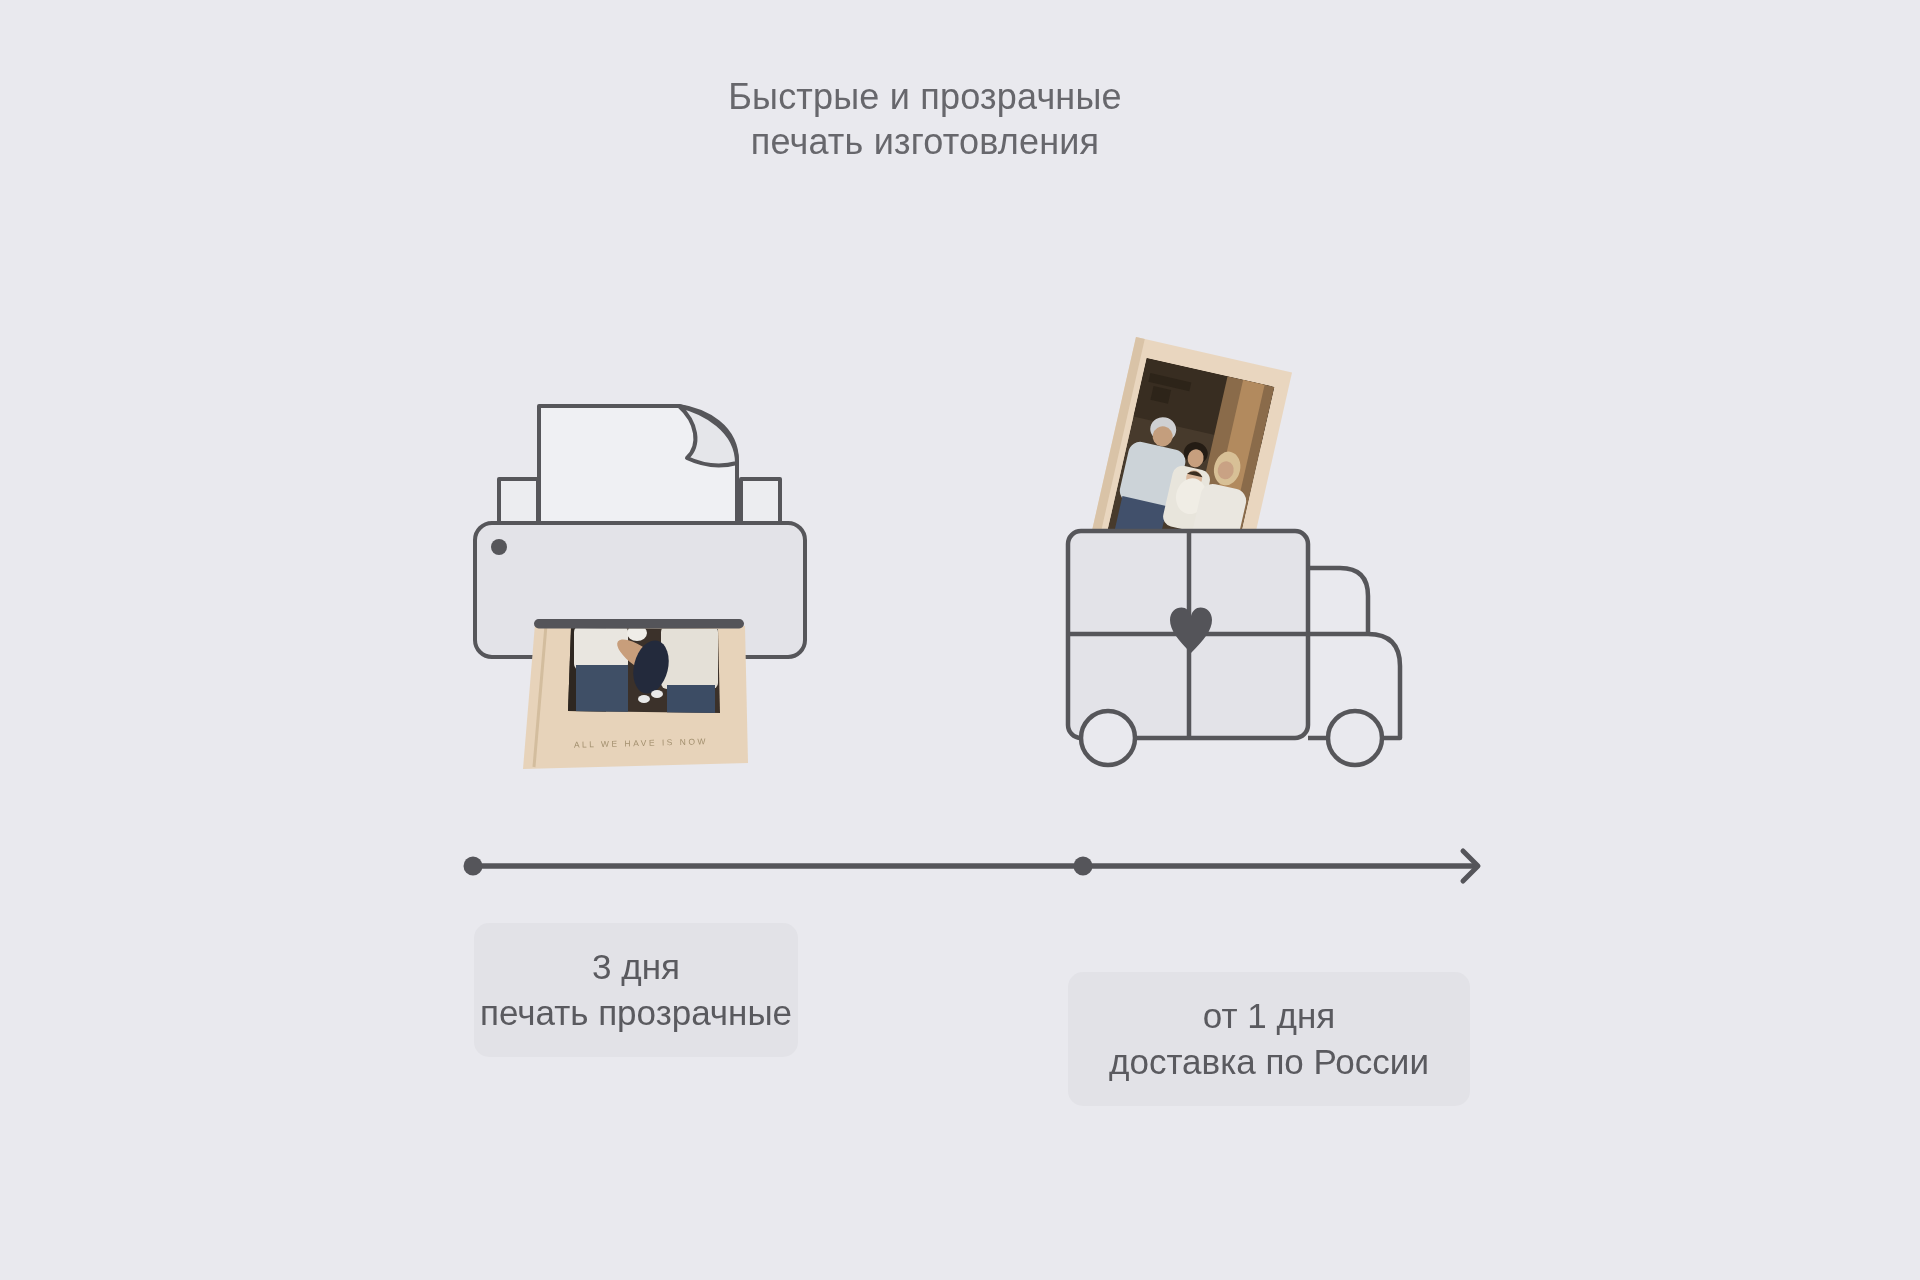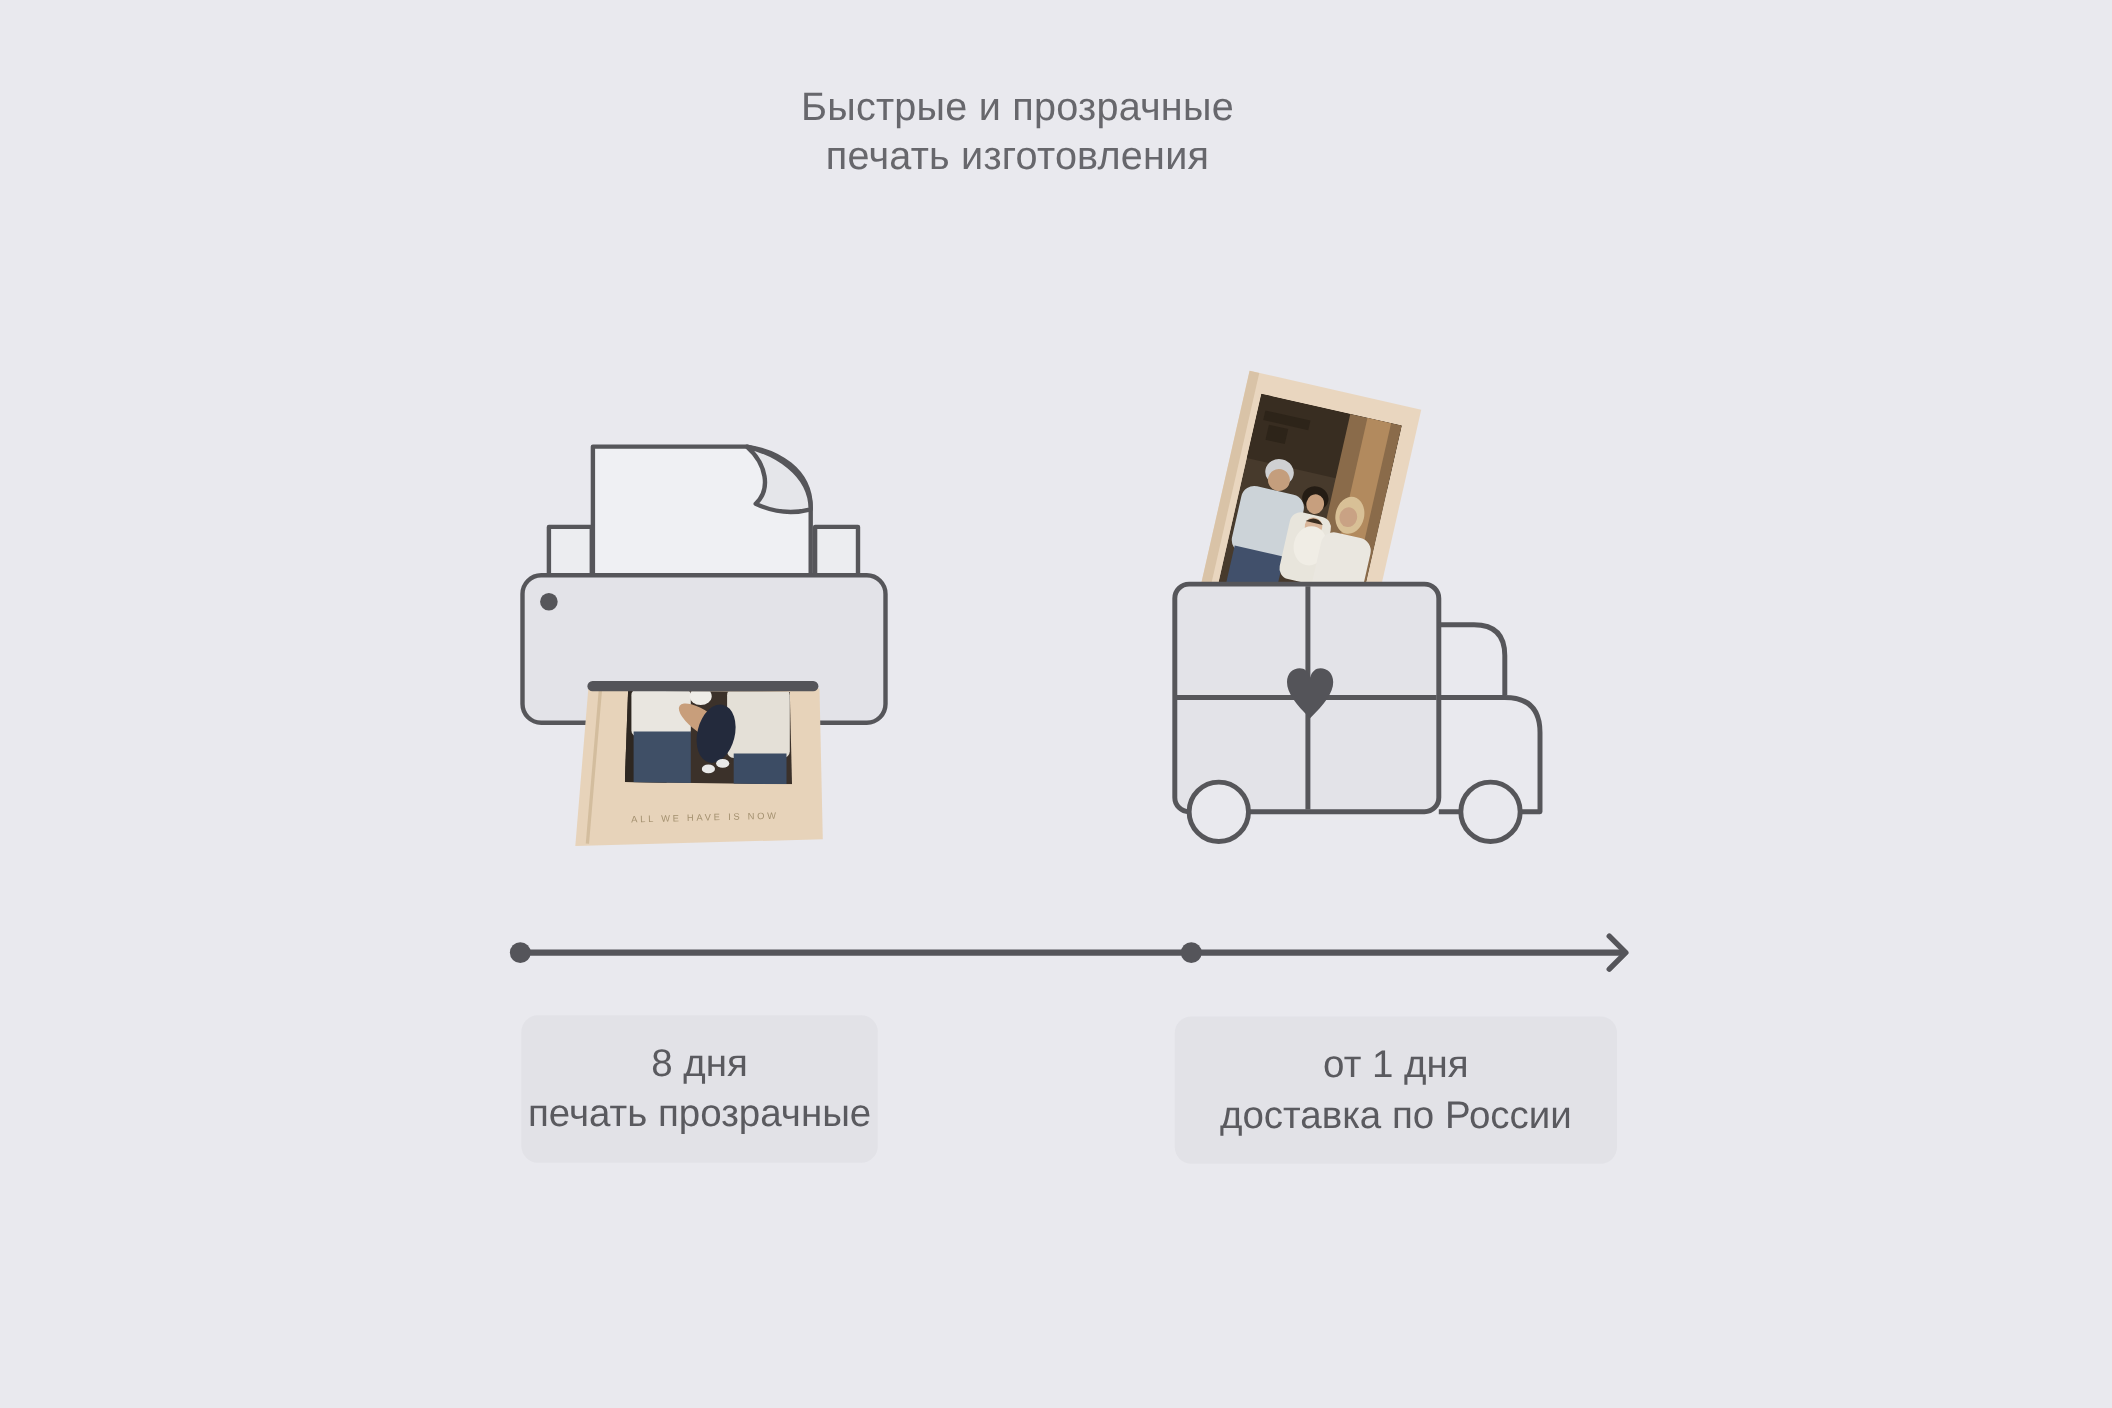--- a/index.html
+++ b/index.html
@@ -39,21 +39,21 @@
     flex-direction:column;
     align-items:center;
     justify-content:center;
     text-align:center;
     color:#5a5a5f;
     font-size:35px;
     line-height:46px;
     font-weight:500;
   }
   .step-card-printing{left:474px;top:923px;width:324px;height:134px;}
-  .step-card-delivery{left:1068px;top:924px;width:402px;height:134px;}
+  .step-card-delivery{left:1068px;top:972px;width:402px;height:134px;}
 </style>
 </head>
 <body>
 
 <div class="stage">
 
   <div class="title">
     <div>Быстрые и прозрачные</div>
     <div>печать изготовления</div>
   </div>
@@ -149,21 +149,21 @@
   </svg>
 
   <svg class="illus illus-timeline" width="1070" height="55" viewBox="0 0 1070 55">
     <path d="M 33 26 H 1036" stroke="#55555a" stroke-width="5.5" fill="none"></path>
     <circle cx="33" cy="26" r="9.5" fill="#55555a"></circle>
     <circle cx="643" cy="26" r="9.5" fill="#55555a"></circle>
     <path d="M 1023 11 L 1038 26 L 1023 41" fill="none" stroke="#55555a" stroke-width="5" stroke-linecap="round" stroke-linejoin="round"></path>
   </svg>
 
   <div class="step-card step-card-printing">
-    <div>8 дня</div>
+    <div>3 дня</div>
     <div>печать прозрачные</div>
   </div>
 
   <div class="step-card step-card-delivery">
     <div>от 1 дня</div>
     <div>доставка по России</div>
   </div>
 
 </div>
 

